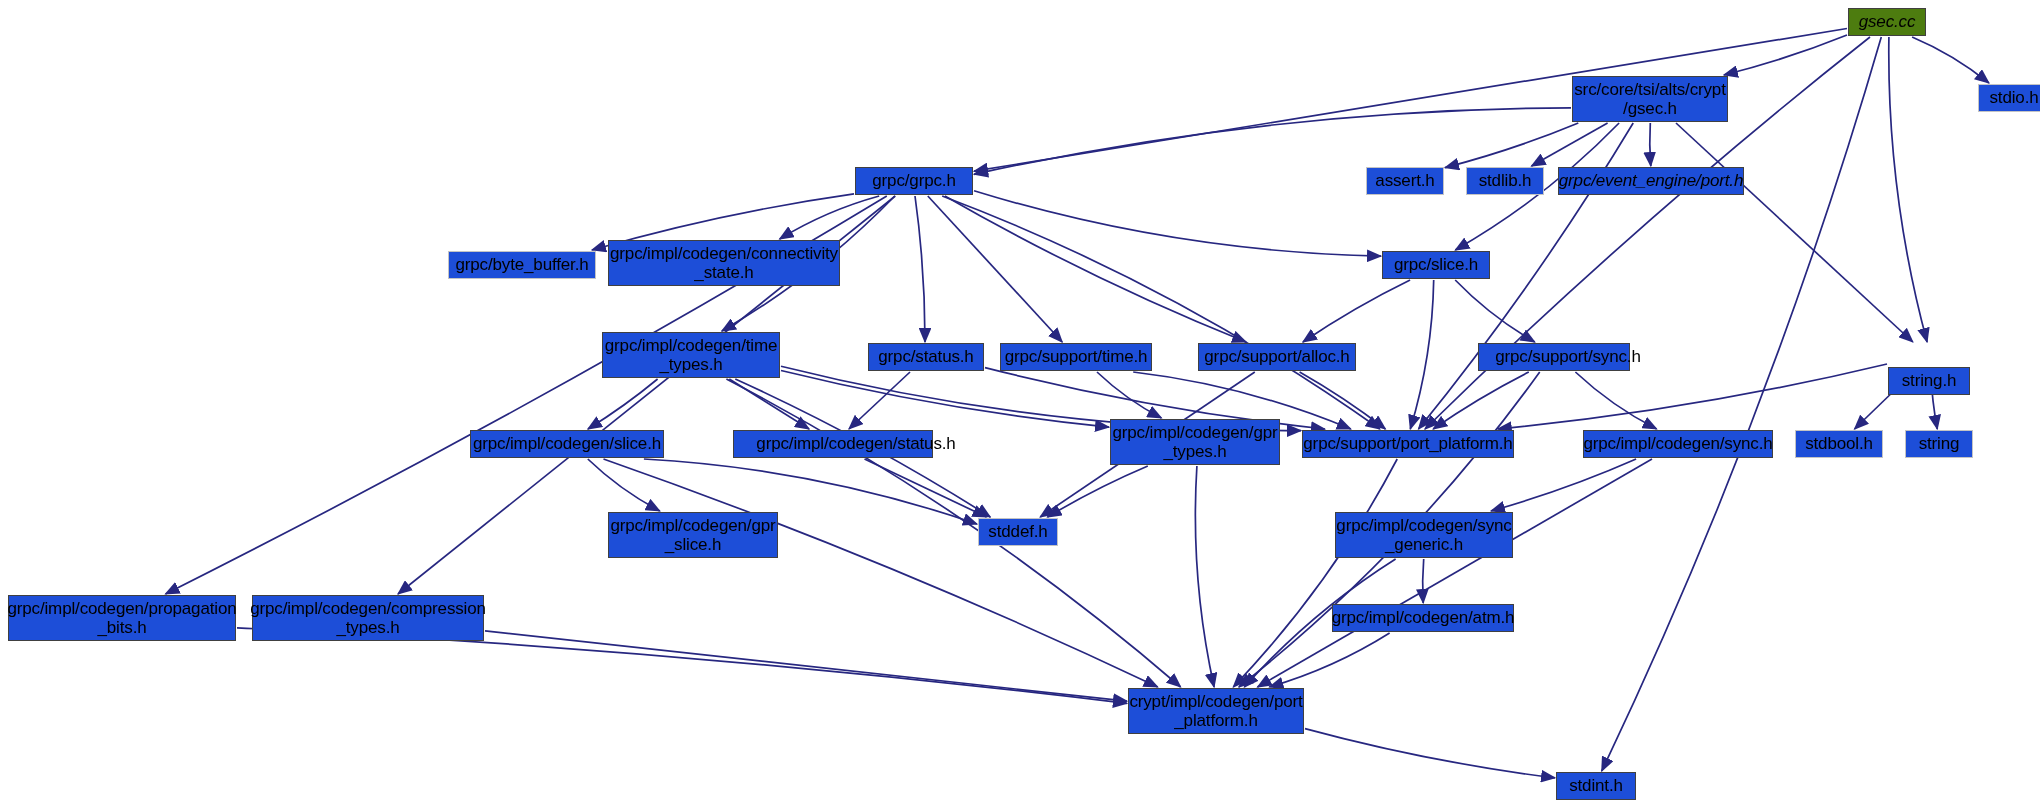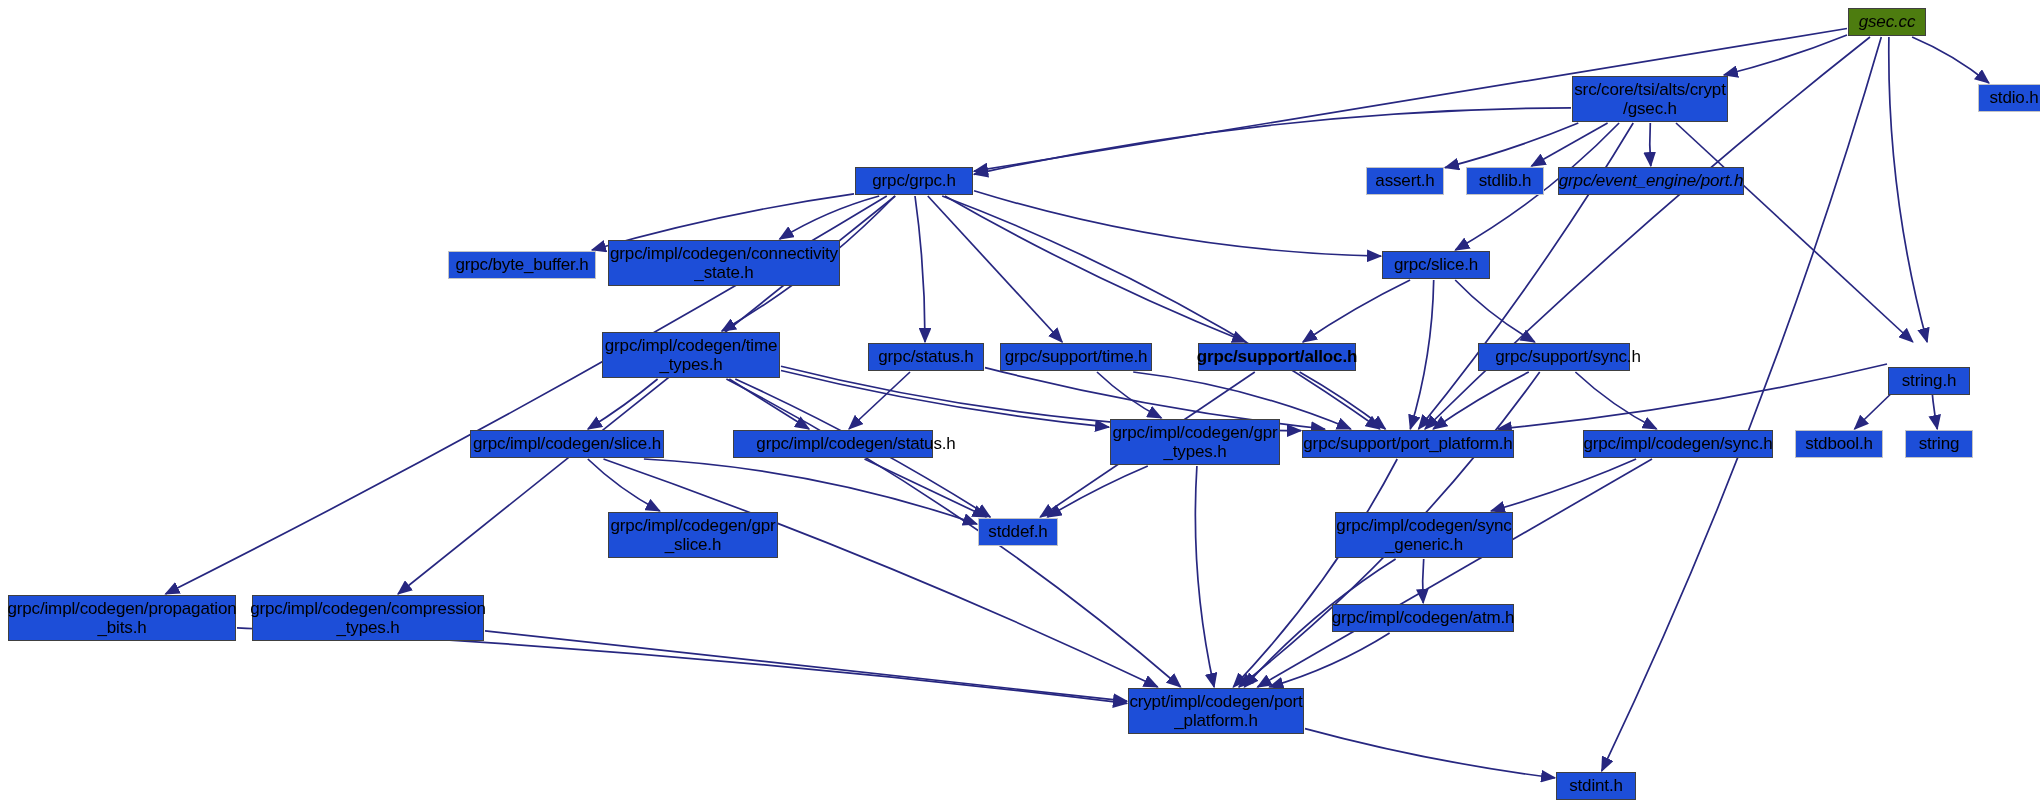--- a/index.html
+++ b/index.html
@@ -110,21 +110,21 @@
       <div class="node solid" style="left: 1558px; top: 167px; width: 186px; height: 28px; font-style: italic;"><span class="nlabel">grpc/event_engine/port.h</span></div>
       <div class="node solid" style="left: 855px; top: 167px; width: 118px; height: 28px;"><span class="nlabel">grpc/grpc.h</span></div>
       <div class="node light" style="left: 448px; top: 251px; width: 148px; height: 28px;"><span class="nlabel">grpc/byte_buffer.h</span></div>
       <div class="node solid" style="left: 608px; top: 240px; width: 232px; height: 46px;"><span class="nlabel">grpc/impl/codegen/connectivity
 _state.h</span></div>
       <div class="node solid" style="left: 1382px; top: 251px; width: 108px; height: 28px;"><span class="nlabel">grpc/slice.h</span></div>
       <div class="node solid" style="left: 602px; top: 332px; width: 178px; height: 46px;"><span class="nlabel">grpc/impl/codegen/time
 _types.h</span></div>
       <div class="node solid" style="left: 868px; top: 343px; width: 116px; height: 28px;"><span class="nlabel">grpc/status.h</span></div>
       <div class="node solid" style="left: 1000px; top: 343px; width: 152px; height: 28px;"><span class="nlabel">grpc/support/time.h</span></div>
-      <div class="node solid" style="left: 1198px; top: 343px; width: 158px; height: 28px; font-weight: bold;"><span class="nlabel">grpc/support/alloc.h</span></div>
+      <div class="node solid" style="left: 1198px; top: 343px; width: 158px; height: 28px;"><span class="nlabel">grpc/support/alloc.h</span></div>
       <div class="node solid" style="left: 1478px; top: 343px; width: 152px; height: 28px; padding-left: 28px;"><span class="nlabel">grpc/support/sync.h</span></div>
       <div class="node solid" style="left: 1888px; top: 343px; width: 82px; height: 28px; margin-top: 24px;"><span class="nlabel">string.h</span></div>
       <div class="node solid" style="left: 470px; top: 430px; width: 194px; height: 28px;"><span class="nlabel">grpc/impl/codegen/slice.h</span></div>
       <div class="node solid" style="left: 733px; top: 430px; width: 200px; height: 28px; padding-left: 46px;"><span class="nlabel">grpc/impl/codegen/status.h</span></div>
       <div class="node solid" style="left: 1110px; top: 419px; width: 170px; height: 46px;"><span class="nlabel">grpc/impl/codegen/gpr
 _types.h</span></div>
       <div class="node solid" style="left: 1302px; top: 430px; width: 212px; height: 28px;"><span class="nlabel">grpc/support/port_platform.h</span></div>
       <div class="node solid" style="left: 1583px; top: 430px; width: 190px; height: 28px;"><span class="nlabel">grpc/impl/codegen/sync.h</span></div>
       <div class="node light" style="left: 1795px; top: 430px; width: 88px; height: 28px;"><span class="nlabel">stdbool.h</span></div>
       <div class="node light" style="left: 1905px; top: 430px; width: 68px; height: 28px;"><span class="nlabel">string</span></div>

